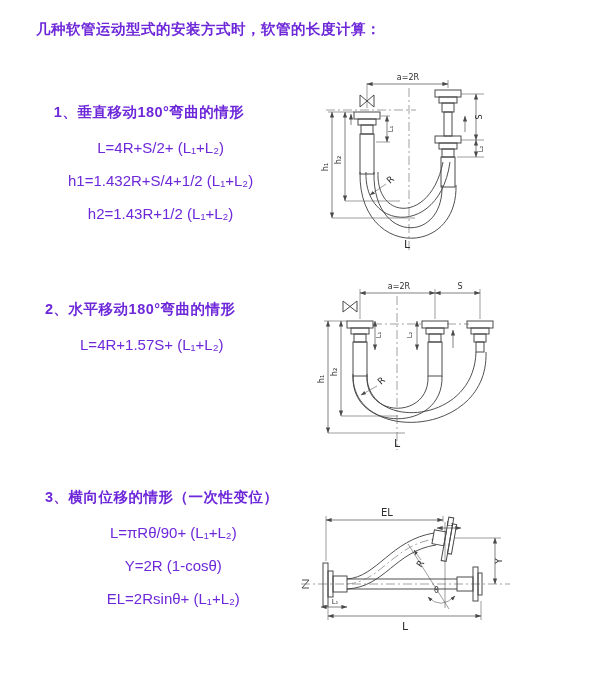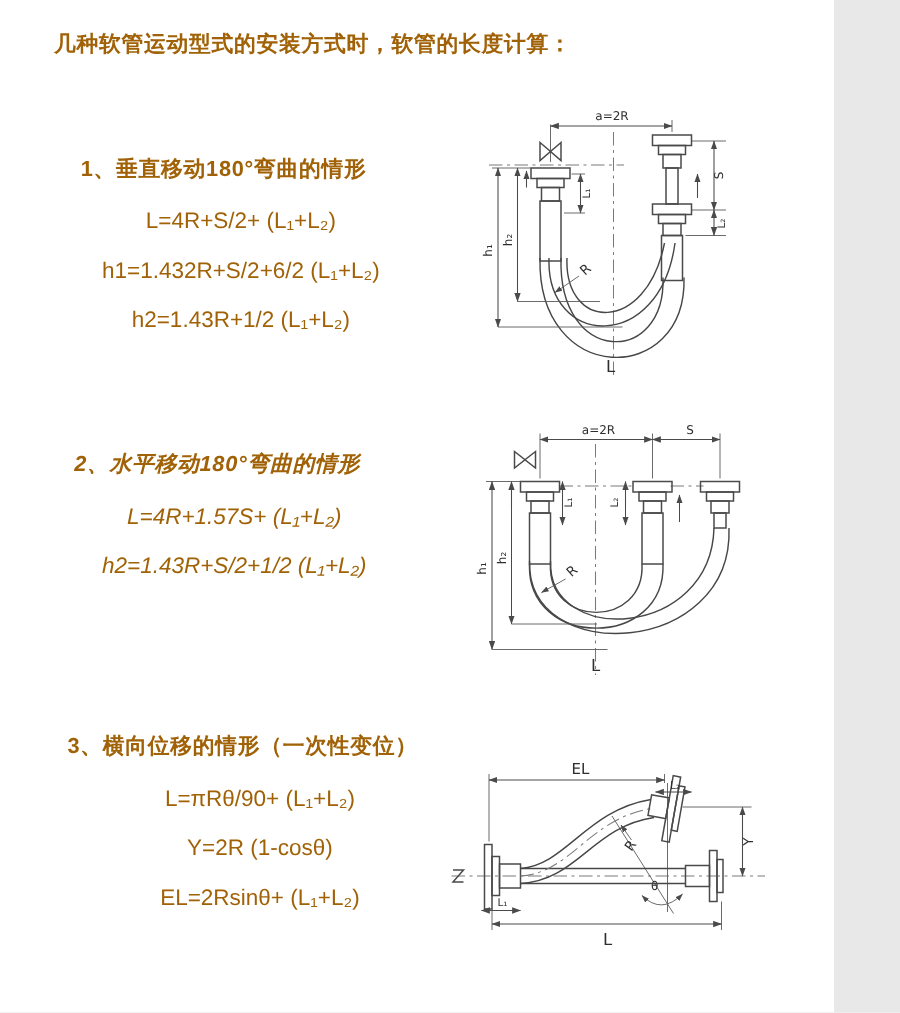--- a/index.html
+++ b/index.html
@@ -1,17 +1,17 @@
 <!DOCTYPE html>
 <html><head>
 <meta charset="utf-8">
 <style>
   html,body{margin:0;padding:0;background:#e8e8e8;}
-  #page{position:relative;width:556px;height:675px;background:#ffffff;
-        font-family:"Liberation Sans","DejaVu Sans",sans-serif;color:#a16207;overflow:hidden;}
+  #page{position:relative;width:600px;height:675px;background:#ffffff;
+        font-family:"Liberation Sans","DejaVu Sans",sans-serif;color:#6d28d9;overflow:hidden;}
   .title{position:absolute;left:36px;top:20px;font-size:14.5px;font-weight:700;letter-spacing:.5px;}
   .section{position:absolute;left:45px;text-align:center;}
   .sec-heading{font-size:14.5px;font-weight:700;letter-spacing:.5px;margin:0 0 9px 0;}
   .formula{font-size:15px;line-height:33px;margin-left:23px;white-space:pre;}
   .diagram{position:absolute;}
   svg{display:block;}
   svg text{font-family:"DejaVu Sans","Liberation Sans",sans-serif;fill:#2e2e2e;}
   .ln{stroke:#4a4a4a;stroke-width:1;fill:none;}
   .thin{stroke:#5a5a5a;stroke-width:.6;fill:none;}
   .dim{stroke:#4a4a4a;stroke-width:.7;fill:none;}
@@ -21,28 +21,27 @@
 </head>
 <body>
 
 <div id="page">
 
   <div class="title">几种软管运动型式的安装方式时，软管的长度计算：</div>
 
   <div class="section" style="top:103px;">
     <div class="sec-heading">1、垂直移动180°弯曲的情形</div>
     <div class="formula">L=4R+S/2+ (L₁+L₂)</div>
-    <div class="formula">h1=1.432R+S/2+6/2 (L₁+L₂)</div>
+    <div class="formula">h1=1.432R+S/4+1/2 (L₁+L₂)</div>
     <div class="formula">h2=1.43R+1/2 (L₁+L₂)</div>
   </div>
 
-  <div class="section" style="top:300px;font-style:italic;">
+  <div class="section" style="top:300px;">
     <div class="sec-heading">2、水平移动180°弯曲的情形</div>
     <div class="formula">L=4R+1.57S+ (L₁+L₂)</div>
-    <div class="formula">h2=1.43R+S/2+1/2 (L₁+L₂)</div>
   </div>
 
   <div class="section" style="top:488px;">
     <div class="sec-heading">3、横向位移的情形（一次性变位）</div>
     <div class="formula">L=πRθ/90+ (L₁+L₂)</div>
     <div class="formula">Y=2R (1-cosθ)</div>
     <div class="formula">EL=2Rsinθ+ (L₁+L₂)</div>
   </div>
 
   <div class="diagram" style="left:318px;top:70px;">

